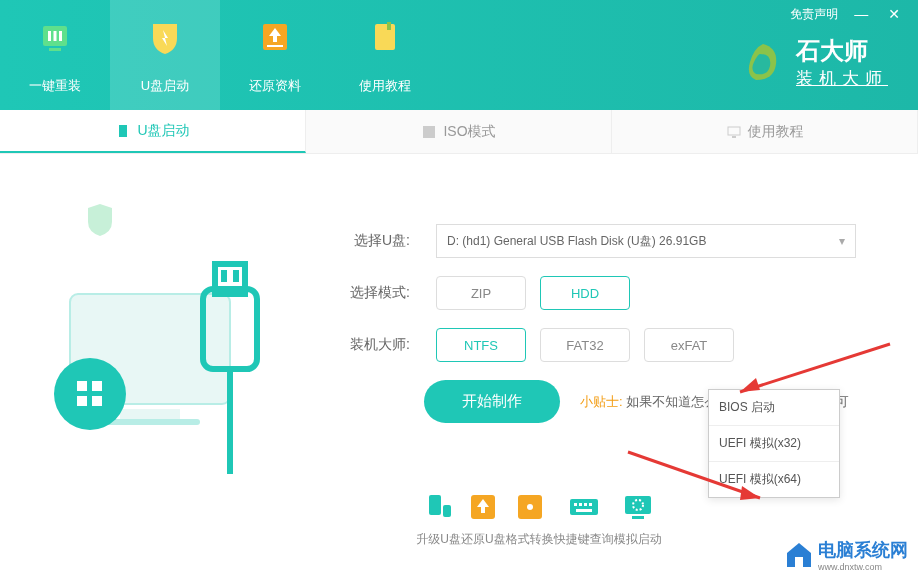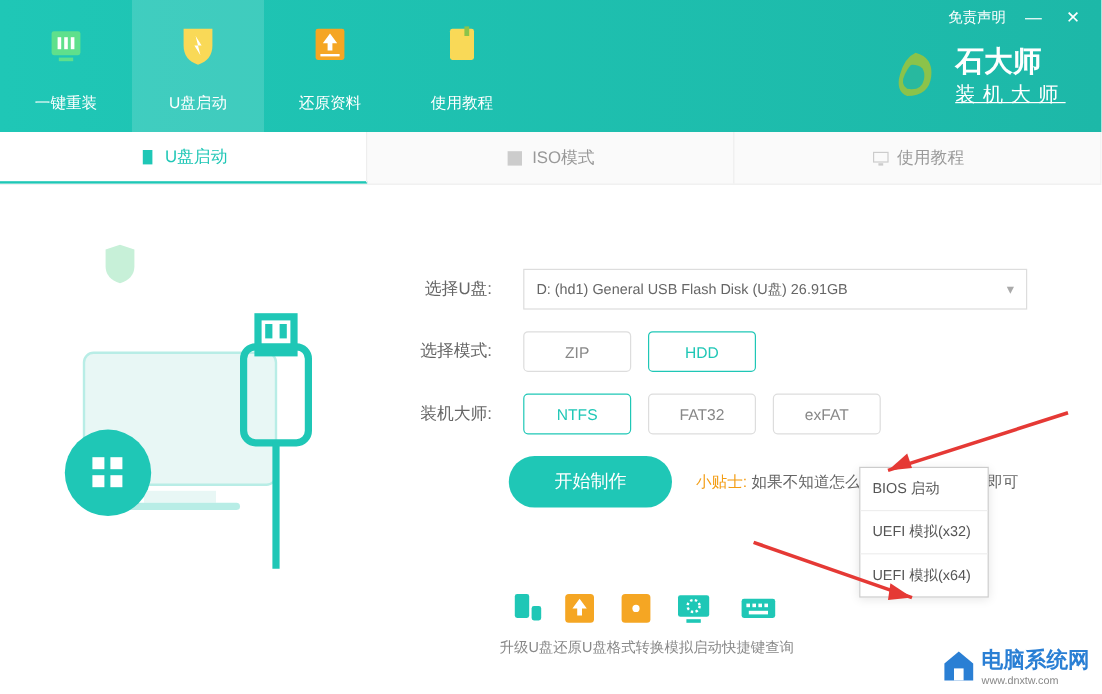--- a/index.html
+++ b/index.html
@@ -33,21 +33,21 @@
     .select-box .caret { position: absolute; right: 10px; color: #aaa; }
     .opt-group { display: flex; gap: 14px; }
     .opt { width: 90px; height: 34px; border: 1px solid #ddd; display: flex; align-items: center; justify-content: center; color: #888; font-size: 13px; cursor: pointer; border-radius: 4px; }
     .opt.selected { border-color: #1fc7b6; color: #1fc7b6; }
     
     .action-row { display: flex; align-items: center; margin-left: 84px; margin-top: 18px; gap: 20px; }
     .start-btn { padding: 12px 38px; background: #1fc7b6; color: #fff; border-radius: 22px; font-size: 15px; cursor: pointer; border: none; }
     .tip { font-size: 13px; color: #666; }
     .tip .tiplabel { color: #f39c12; }
     
-    .bios-popup { position: absolute; right: 94px; top: 235px; width: 108px; background: #fff; border: 1px solid #ccc; box-shadow: 0 2px 8px rgba(0,0,0,0.1); }
+    .bios-popup { position: absolute; right: 78px; top: 235px; width: 132px; background: #fff; border: 1px solid #ccc; box-shadow: 0 2px 8px rgba(0,0,0,0.1); }
     .bios-popup .pop-item { padding: 9px 10px; font-size: 12px; color: #555; cursor: pointer; border-bottom: 1px solid #eee; }
     .bios-popup .pop-item:last-child { border-bottom: none; }
     
     .bottom-tools { position: absolute; bottom: 30px; left: 0; right: 0; display: flex; justify-content: center; padding-left: 160px; }
     .tool { display: flex; flex-direction: column; align-items: center; gap: 6px; cursor: pointer; }
     .tool .ticn { width: 36px; height: 36px; display: flex; align-items: center; justify-content: center; border-radius: 4px; }
     .tool span { font-size: 12px; color: #888; }
     
     .arrow { position: absolute; pointer-events: none; }
     .watermark { position: absolute; right: 10px; bottom: 6px; display: flex; align-items: center; gap: 4px; }
@@ -234,39 +234,39 @@
           <svg width="36" height="36">
             <rect x="6" y="6" width="24" height="24" rx="3" fill="#f5a623"></rect>
             <circle cx="18" cy="18" r="3" fill="#fff"></circle>
           </svg>
         </div>
       <span>格式转换</span>
     </div>
     <div class="tool">
       <div class="ticn">
           <svg width="36" height="36">
-            <rect x="5" y="7" width="26" height="18" rx="2" fill="#1fc7b6"></rect>
-            <circle cx="18" cy="16" r="5" fill="none" stroke="#fff" stroke-width="2" stroke-dasharray="2 2"></circle>
-            <rect x="12" y="27" width="12" height="3" fill="#1fc7b6"></rect>
-          </svg>
-        </div>
-      <span>模拟启动</span>
-    </div>
-    <div class="tool">
-      <div class="ticn">
-          <svg width="36" height="36">
             <rect x="4" y="10" width="28" height="16" rx="2" fill="#1fc7b6"></rect>
             <rect x="8" y="14" width="3" height="3" fill="#fff"></rect>
             <rect x="13" y="14" width="3" height="3" fill="#fff"></rect>
             <rect x="18" y="14" width="3" height="3" fill="#fff"></rect>
             <rect x="23" y="14" width="3" height="3" fill="#fff"></rect>
             <rect x="10" y="20" width="16" height="3" fill="#fff"></rect>
           </svg>
         </div>
       <span>快捷键查询</span>
+    </div>
+    <div class="tool">
+      <div class="ticn">
+          <svg width="36" height="36">
+            <rect x="5" y="7" width="26" height="18" rx="2" fill="#1fc7b6"></rect>
+            <circle cx="18" cy="16" r="5" fill="none" stroke="#fff" stroke-width="2" stroke-dasharray="2 2"></circle>
+            <rect x="12" y="27" width="12" height="3" fill="#1fc7b6"></rect>
+          </svg>
+        </div>
+      <span>模拟启动</span>
     </div>
   </div>
 </div>
 
 <div class="watermark">
   <svg width="30" height="30">
       <polygon points="15,3 27,13 27,27 3,27 3,13" fill="#2a7fd4"></polygon>
       <rect x="11" y="17" width="8" height="10" fill="#fff"></rect>
     </svg>
   <div>

